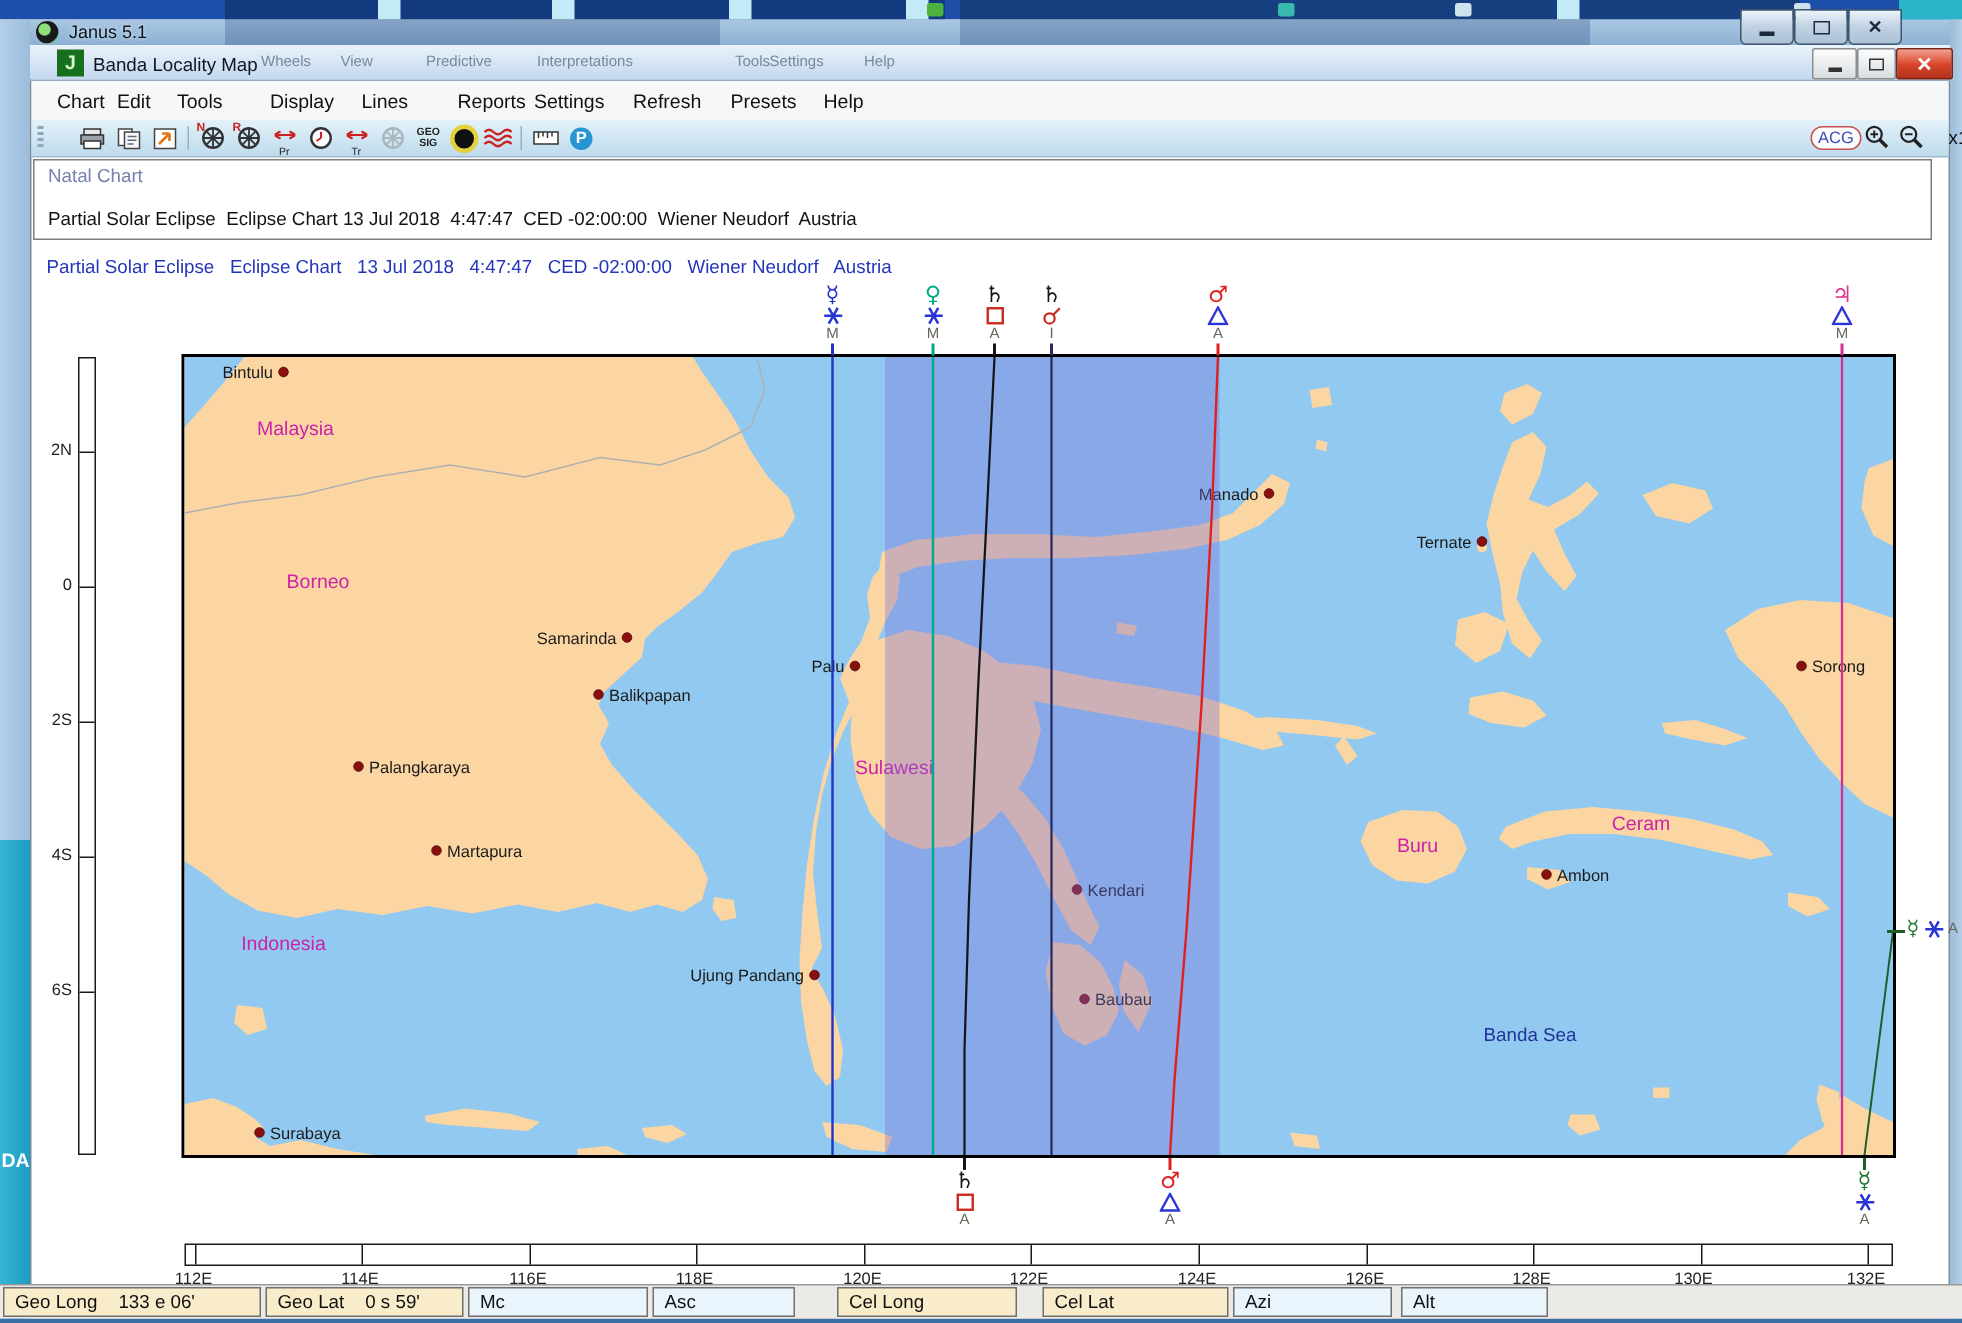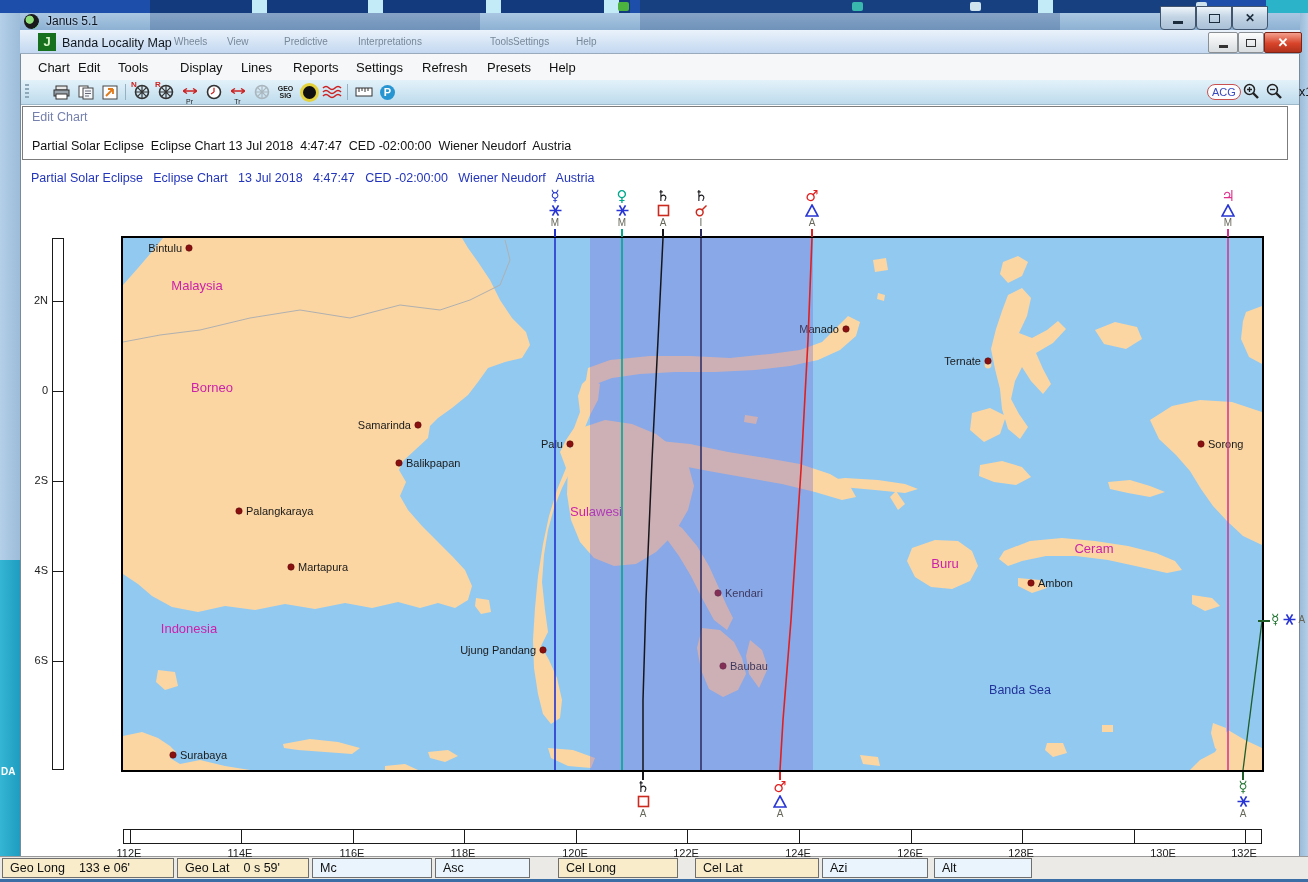--- a/index.html
+++ b/index.html
@@ -8,21 +8,21 @@
   .abs{position:absolute;}
 
   
   #top-strip{left:0;top:0;width:1308px;height:13px;background:#1d4ea9;}
   #top-strip .sliver{position:absolute;top:0;height:13px;width:15px;background:#c3eaf7;}
   #top-strip .winblock{position:absolute;top:0;height:13px;background:#143a7e;}
   #top-strip .mini-ico{position:absolute;top:2px;width:11px;height:9px;border-radius:2px;}
   #corner-teal{right:0;top:0;width:42px;height:15px;background:#2bb3c9;}
   #left-frame{left:0;top:13px;width:20px;height:547px;background:linear-gradient(90deg,#b4cfe8,#9cbcd9);}
   #left-teal{left:0;top:560px;width:20px;height:319px;background:linear-gradient(90deg,#35b6d4,#1f9cc0);}
-  #left-edge-text{left:1px;top:766px;color:#fff;font-size:10px;font-weight:bold;}
+  #left-edge-text{left:1px;top:766px;color:#fff;font-size:13px;font-weight:bold;}
   #right-frame{right:0;top:13px;width:8px;height:866px;background:linear-gradient(90deg,#9cbcd9,#b4cfe8);}
   #bottom-frame{left:0;top:879px;width:1308px;height:3px;background:#3a6ea5;}
 
   
   #outer-titlebar{left:0;top:13px;width:1308px;height:17px;
     background:linear-gradient(180deg,#aac7e2,#8db1d3);}
   #outer-titlebar .patch{position:absolute;top:0;height:17px;background:rgba(25,55,110,0.25);}
   #janus-icon{left:24px;top:14px;width:15px;height:15px;border-radius:50%;
     background:radial-gradient(circle at 38% 38%,#8fe07a 0 28%,#1a1a1a 34% 70%,#44c24e 74%);}
   #outer-title{left:46px;top:14px;font-size:12px;color:#0c1420;text-shadow:0 0 3px #dce9f5;}
@@ -163,21 +163,21 @@
     <span class="box"></span>
   </div>
 <div class="inner-btn" id="inner-close" style="left:1264px;width:36px;">✕</div>
 
 <div class="abs" id="menubar">
     <div class="menu-item" style="left: 17px;">Chart</div>
     <div class="menu-item" style="left: 57px;">Edit</div>
     <div class="menu-item" style="left: 97px;">Tools</div>
     <div class="menu-item" style="left: 159px;">Display</div>
     <div class="menu-item" style="left: 220px;">Lines</div>
-    <div class="menu-item" style="left: 272px;">Reports</div>
+    <div class="menu-item" style="left: 284px;">Reports</div>
     <div class="menu-item" style="left: 335px;">Settings</div>
     <div class="menu-item" style="left: 401px;">Refresh</div>
     <div class="menu-item" style="left: 466px;">Presets</div>
     <div class="menu-item" style="left: 528px;">Help</div>
   </div>
 
 <div class="abs" id="toolbar">
   <div id="tool-grip"></div>
   <div id="acg-badge">ACG</div>
   <div class="zoom-tool" style="left:1221px;">
@@ -269,21 +269,21 @@
         <rect x="1" y="1" width="16" height="8" fill="#fff" stroke="#333"></rect>
         <path d="M4 1v4M7 1v3M10 1v4M13 1v3" stroke="#333" stroke-width="1"></path>
       </svg>
     </div>
     <div class="tool" style="left: 356px;">
       <div class="p-ico">P</div>
     </div>
   </div>
 
 <div class="abs" id="info-panel"></div>
-<div class="abs" id="natal-label">Edit Chart</div>
+<div class="abs" id="natal-label">Natal Chart</div>
 <div class="abs" id="chart-info">Partial Solar Eclipse  Eclipse Chart 13 Jul 2018  4:47:47  CED -02:00:00  Wiener Neudorf  Austria</div>
 <div class="abs" id="map-title">Partial Solar Eclipse   Eclipse Chart   13 Jul 2018   4:47:47   CED -02:00:00   Wiener Neudorf   Austria</div>
 
 <div class="abs" id="lat-ruler">
     <div class="lat-div" style="top: 62px;"></div>
     <div class="lat-div" style="top: 152px;"></div>
     <div class="lat-div" style="top: 242px;"></div>
     <div class="lat-div" style="top: 332px;"></div>
     <div class="lat-div" style="top: 422px;"></div>
   </div>
@@ -523,14 +523,14 @@
 <div class="lat-label abs" style="left: 26px; top: 654px;">6S</div>
 <div class="lon-label abs" style="left: 129px;">112E</div>
 <div class="lon-label abs" style="left: 240px;">114E</div>
 <div class="lon-label abs" style="left: 352px;">116E</div>
 <div class="lon-label abs" style="left: 463px;">118E</div>
 <div class="lon-label abs" style="left: 575px;">120E</div>
 <div class="lon-label abs" style="left: 686px;">122E</div>
 <div class="lon-label abs" style="left: 798px;">124E</div>
 <div class="lon-label abs" style="left: 910px;">126E</div>
 <div class="lon-label abs" style="left: 1021px;">128E</div>
-<div class="lon-label abs" style="left: 1163px;">130E</div>
+<div class="lon-label abs" style="left: 1129px;">130E</div>
 <div class="lon-label abs" style="left: 1244px;">132E</div>
 
 </body></html>

